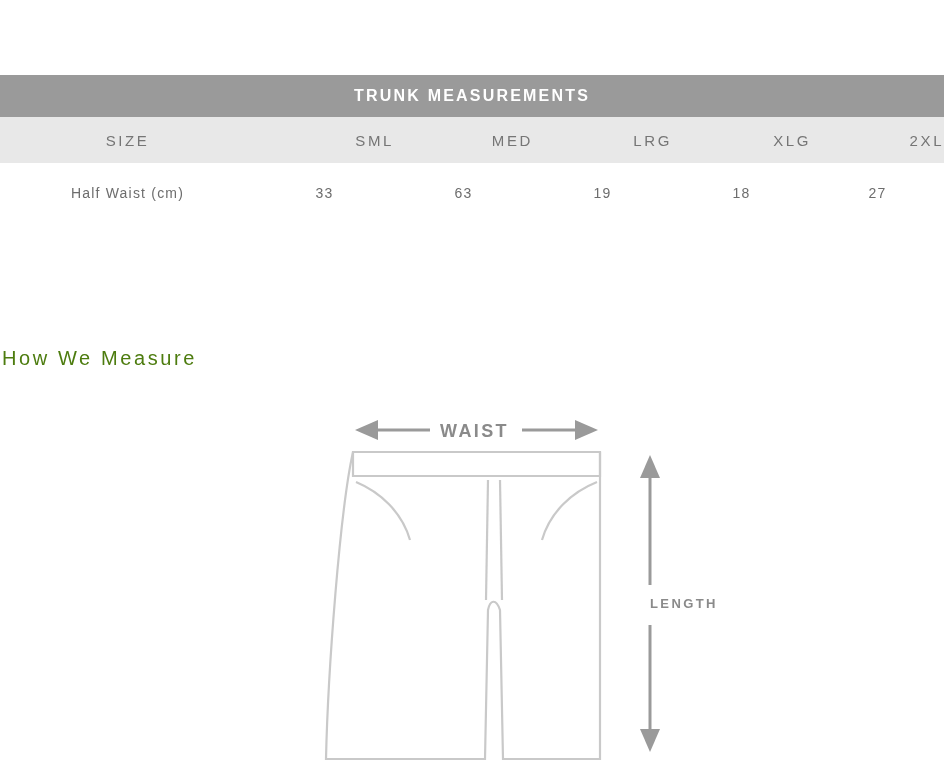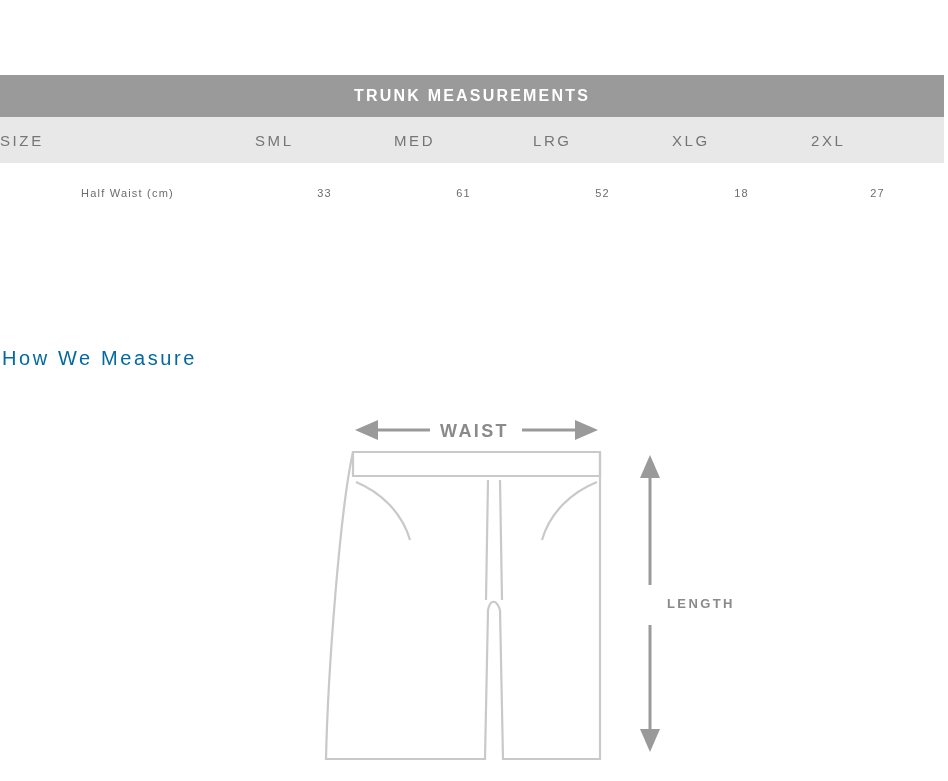--- a/index.html
+++ b/index.html
@@ -47,30 +47,31 @@
     font-weight: bold;
     letter-spacing: 2.2px;
   }
 
   .header-row td {
     background: #e8e8e8;
     height: 46px;
     font-size: 15px;
     letter-spacing: 2.6px;
     color: #757575;
-    text-align: left;
+    text-align: right;
     font-weight: normal;
   }
   .header-row td.col-label {
+    text-align: center;
     padding-left: 0;
   }
 
   .data-row td {
     height: 60px;
-    font-size: 11px;
+    font-size: 14px;
     letter-spacing: 1.2px;
     color: #6d6d6d;
     text-align: center;
     background: #ffffff;
   }
   .data-row td.col-label {
     letter-spacing: 1.2px;
   }
 
   
@@ -81,21 +82,21 @@
   col.c4 { width: 139px; }
   col.c5 { width: 133px; }
 
   
   .how-title {
     position: absolute;
     left: 2px;
     top: 347px;
     font-size: 20px;
     letter-spacing: 2.6px;
-    color: #0369a1;
+    color: #4d7c0f;
   }
 
   .diagram {
     position: absolute;
     left: 300px;
     top: 400px;
     width: 500px;
     height: 381px;
   }
 
@@ -109,21 +110,20 @@
     font-weight: bold;
   }
   .label-length {
     position: absolute;
     left: 650px;
     top: 596px;
     font-size: 13px;
     letter-spacing: 2.4px;
     color: #8a8a8a;
     font-weight: bold;
-    margin-left: 17px;
   }
 </style>
 </head>
 <body>
 
 <div class="page">
 
   <table class="size-table">
     <colgroup>
       <col class="c0">
@@ -143,22 +143,22 @@
         <td>MED</td>
         <td>LRG</td>
         <td>XLG</td>
         <td>2XL</td>
       </tr>
     </thead>
     <tbody>
       <tr class="data-row">
         <td class="col-label">Half Waist (cm)</td>
         <td>33</td>
-        <td>61</td>
-        <td>52</td>
+        <td>63</td>
+        <td>19</td>
         <td>18</td>
         <td>27</td>
       </tr>
     </tbody>
   </table>
 
   <div class="how-title">How We Measure</div>
 
   <div class="diagram">
     <svg width="500" height="381" viewBox="0 0 500 381" xmlns="http://www.w3.org/2000/svg">

